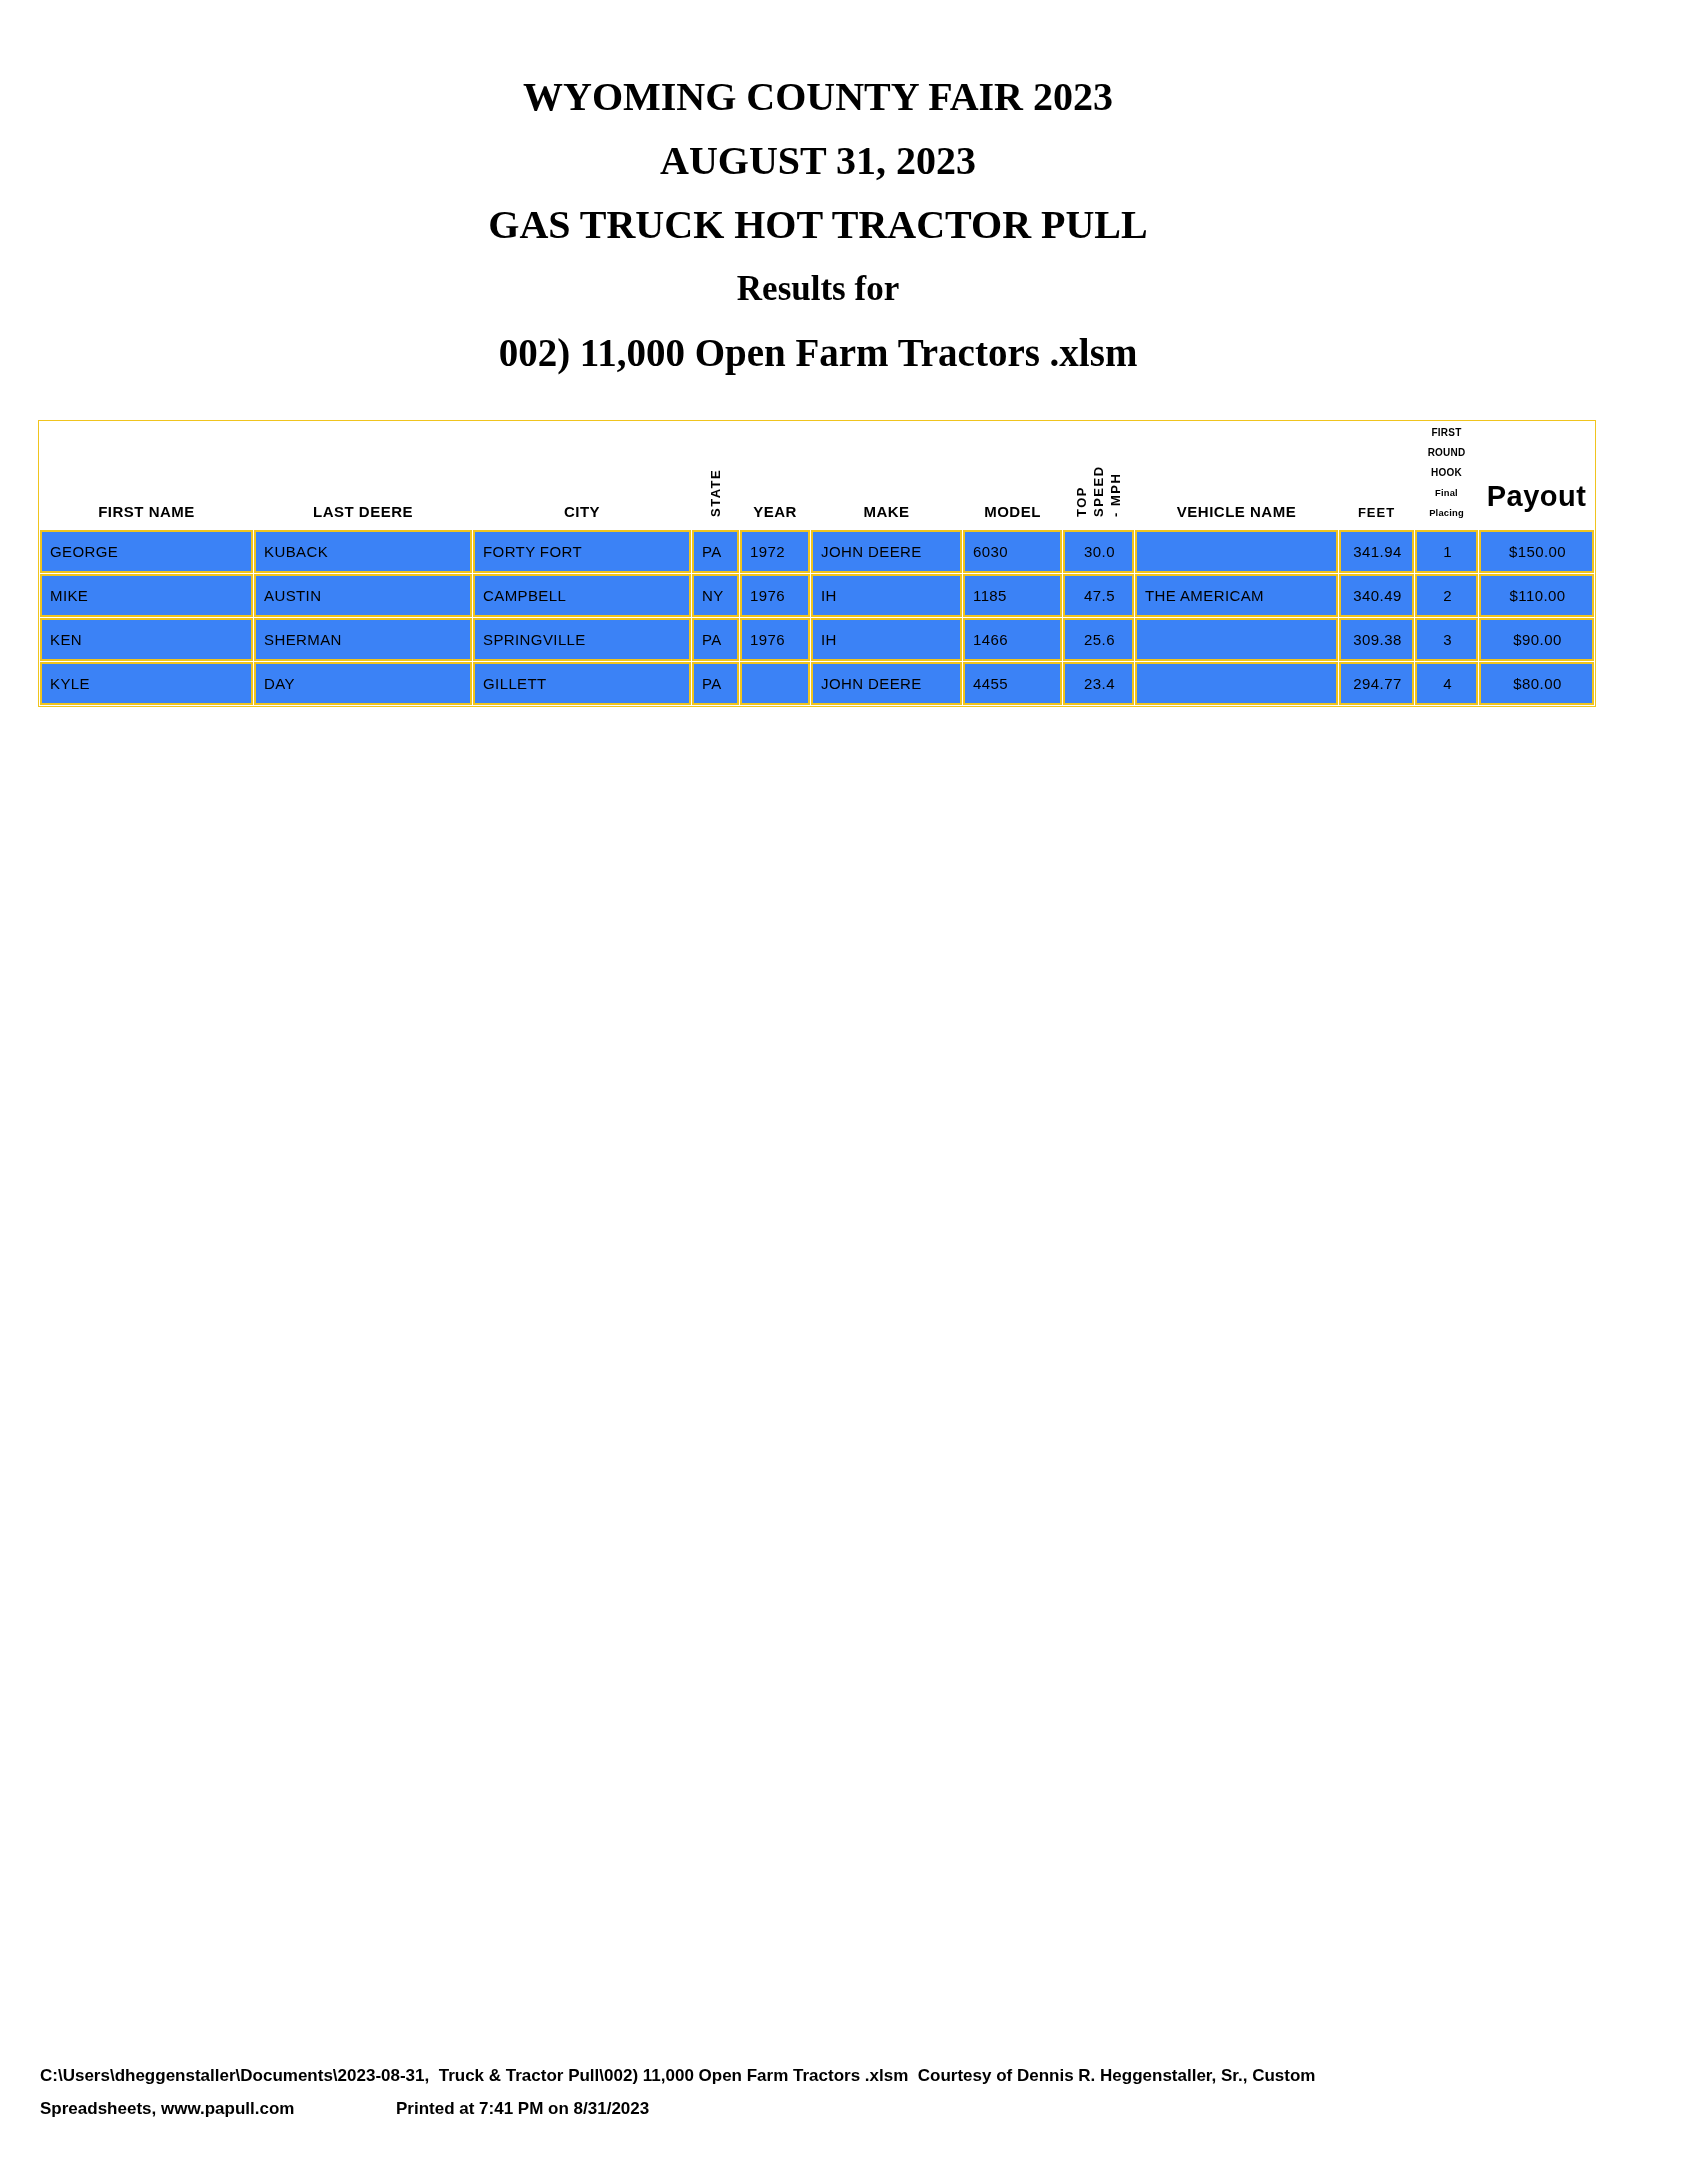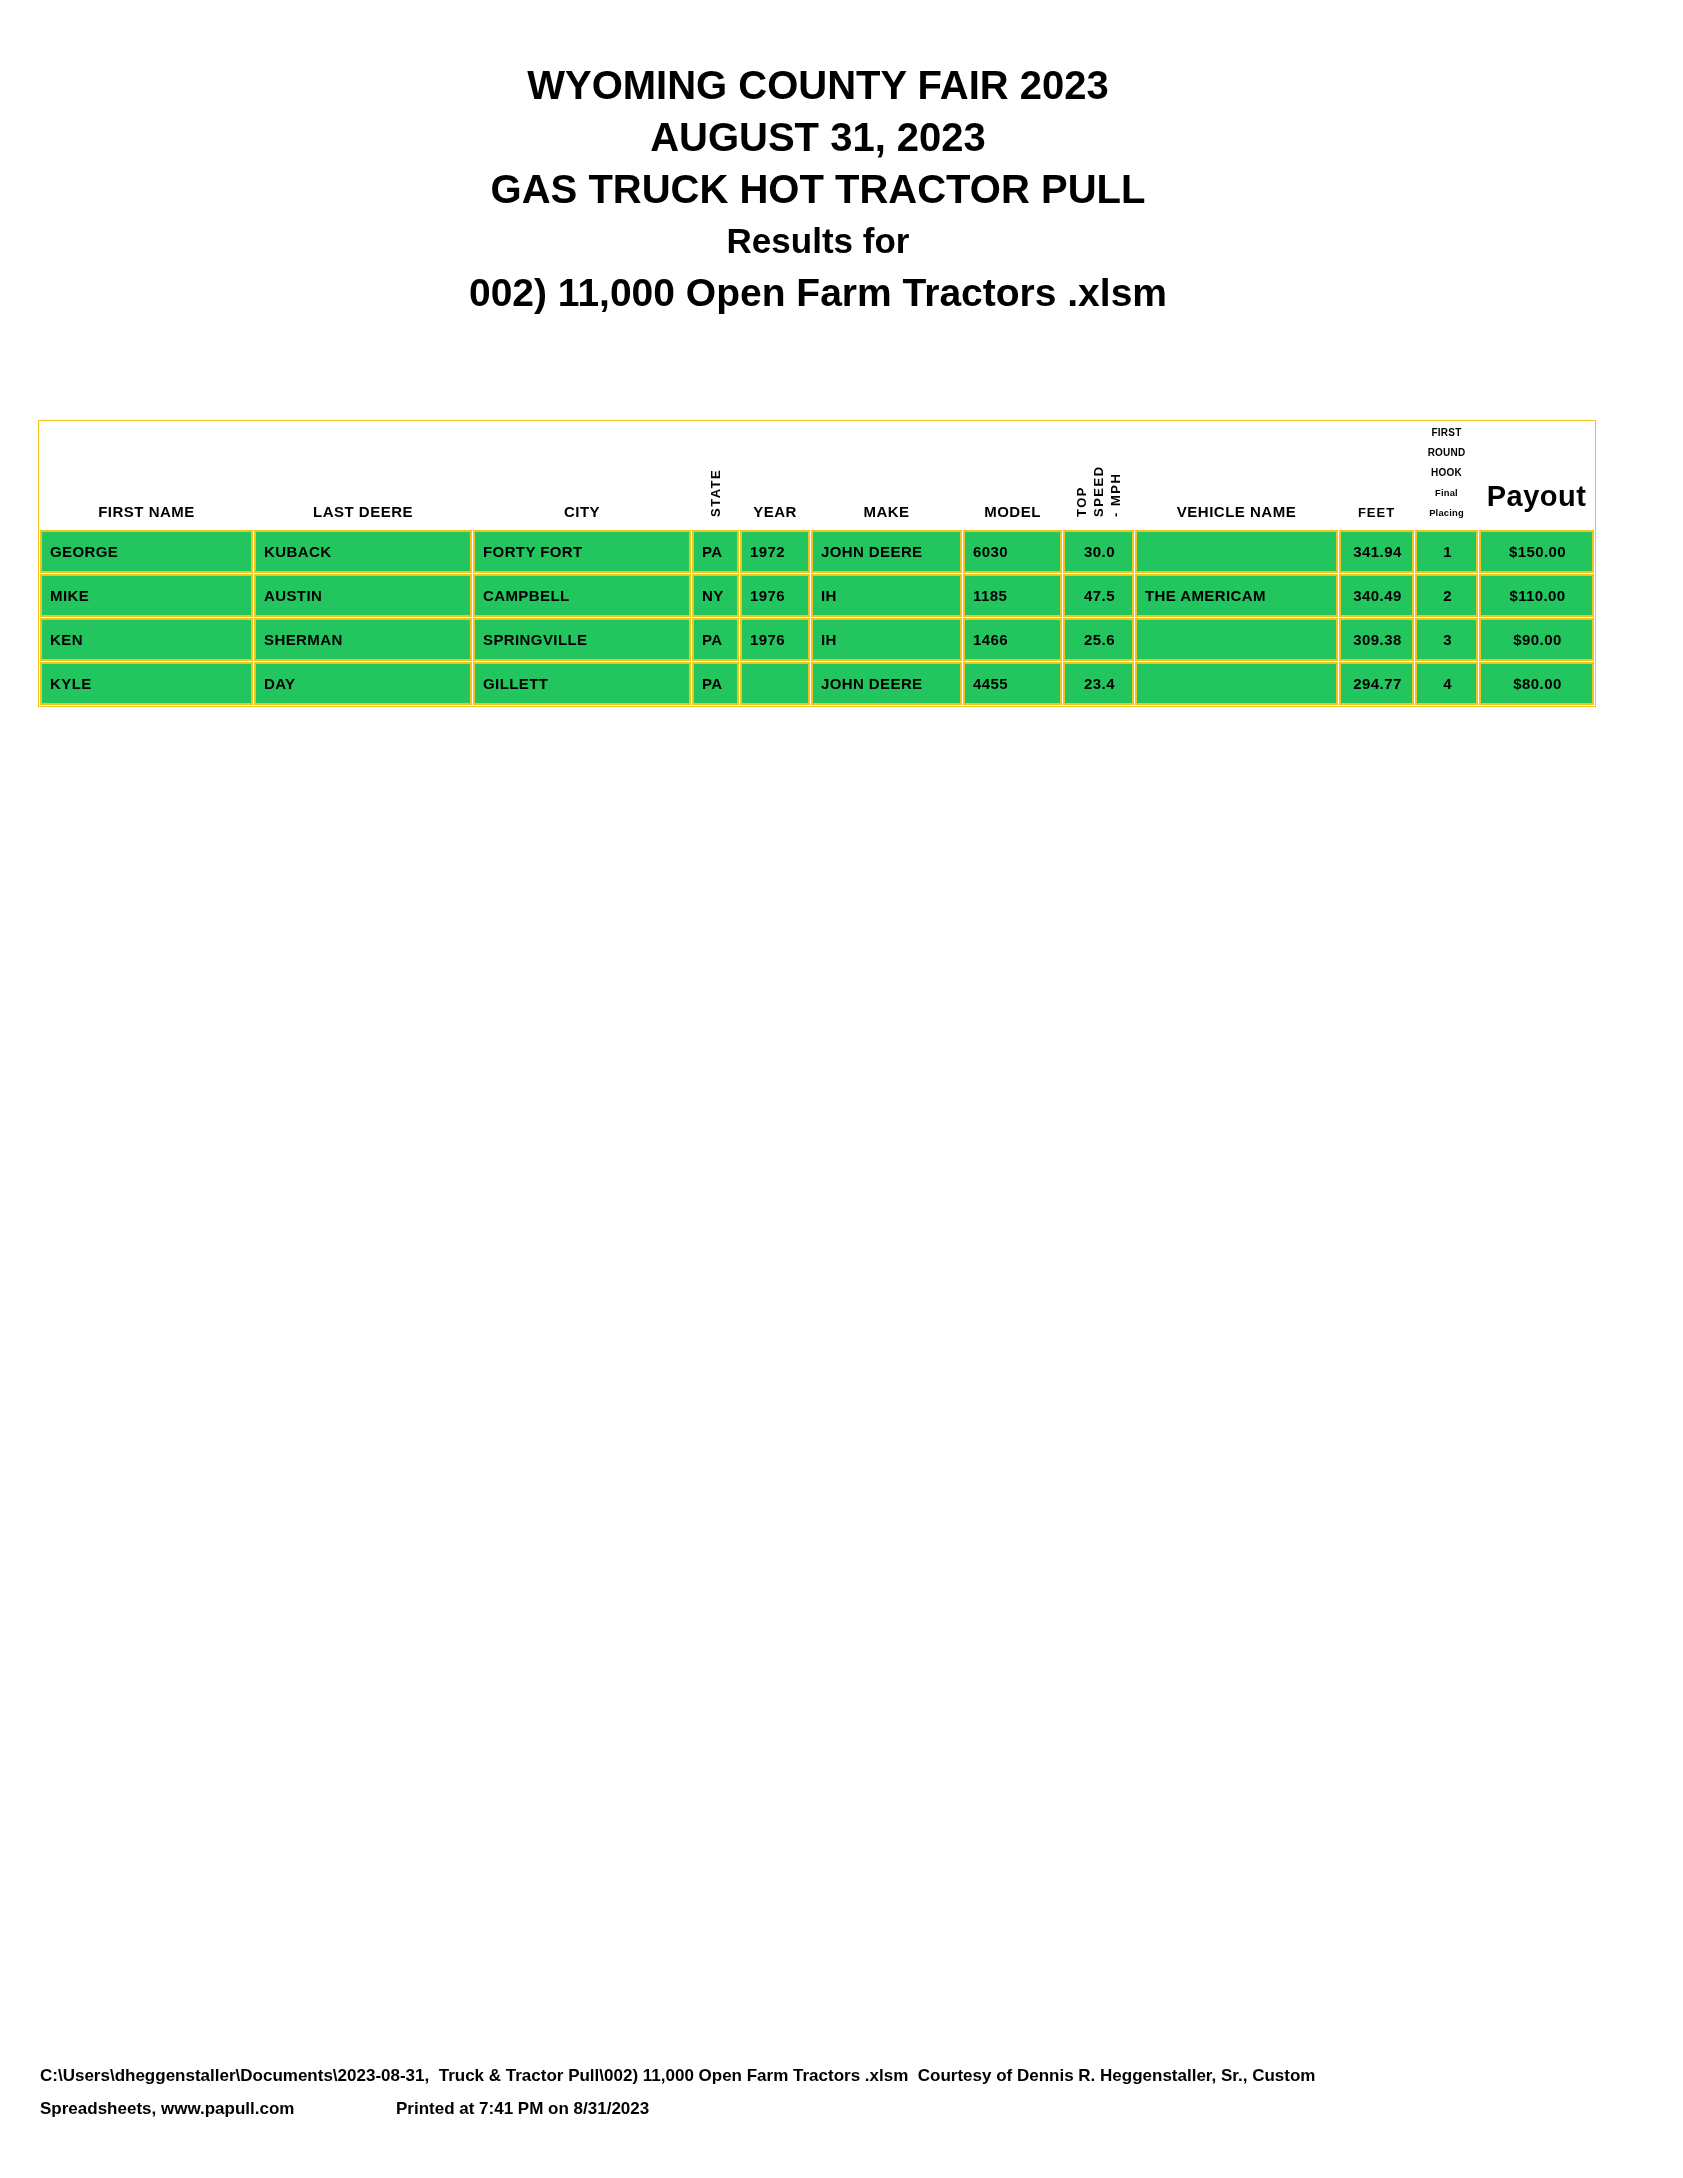--- a/index.html
+++ b/index.html
@@ -17,21 +17,21 @@
   }
 
   
   .title-block{
     position:absolute;
     top:59px;left:0;
     width:1636px;
     text-align:center;
     font-weight:bold;
   }
-  .title-line{margin:0;line-height:52px;}
+  .title-line{margin:12px;line-height:52px;font-family:Liberation Serif, serif;}
   .title-line.big{font-size:40px;}
   .title-line.mid{font-size:35px;}
   .title-line.file{font-size:39px;}
 
   
   .table-wrap{
     position:absolute;
     top:420px;left:38px;
   }
   table.results{
@@ -63,25 +63,25 @@
     font-size:13px;
     font-weight:bold;
     letter-spacing:1.5px;
     line-height:17px;
     height:71px;
     white-space:nowrap;
     text-align:left;
   }
   table.results tbody td{
     border:2px solid var(--gold);
-    background:#22c55e;
+    background:#3b82f6;
     box-sizing:border-box;
     height:43px;
     font-size:15px;
-    font-weight:bold;
+    font-weight:normal;
     letter-spacing:0.4px;
     padding:0 6px 0 8px;
     vertical-align:middle;
     white-space:nowrap;
     overflow:hidden;
   }
   td.al{text-align:left;}
   td.ac{text-align:center;}
   td.state{padding-left:5px;}
 

